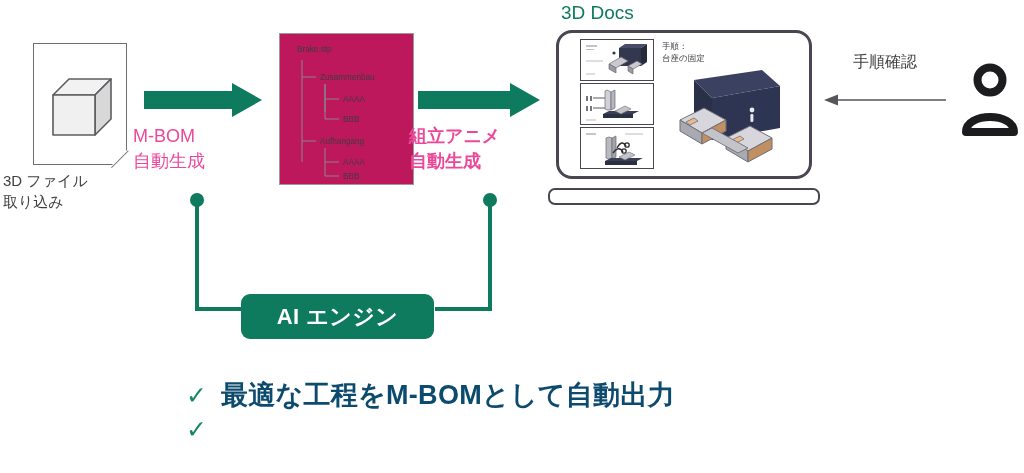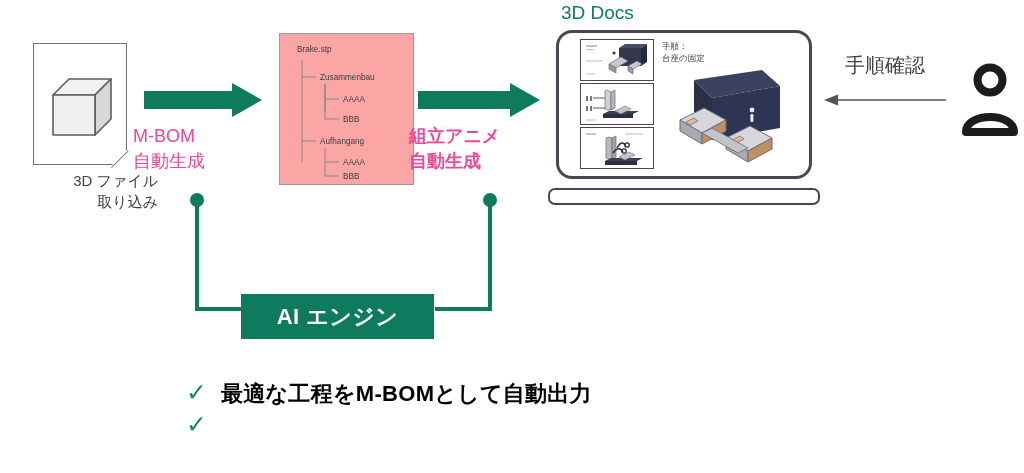--- a/index.html
+++ b/index.html
@@ -19,21 +19,21 @@
     background: #ffffff;
     overflow: hidden;
   }
   .abs { position: absolute; }
 
   
   .label-dark {
     color: #3f3f42;
     font-size: 15px;
     line-height: 21px;
-    text-align: right;
+    text-align: left;
     white-space: pre-line;
   }
   .label-green {
     color: #ec4899;
     font-size: 18px;
     line-height: 25px;
     text-align: left;
     white-space: pre-line;
   }
 
@@ -67,21 +67,21 @@
   #file-doc svg { position: absolute; left: 0; top: 0; }
 
   
   .arrow-green { display: block; }
 
   
   #bom-box {
     left: 279px; top: 33px;
     width: 135px; height: 152px;
     border: 1.2px solid #9a9a9e;
-    background: #fca5a5;
+    background: #be185d;
     box-sizing: border-box;
   }
   #bom-tree {
     position: absolute;
     left: 0; top: 0;
     width: 135px; height: 152px;
     font-family: "Liberation Sans", "DejaVu Sans", sans-serif;
   }
   #bom-tree text {
     font-size: 8.2px;
@@ -147,33 +147,33 @@
     position: absolute;
     left: 108px; top: 28px;
     width: 140px; height: 115px;
   }
 
   
   #feedback-label {
     left: 820px; top: 52px;
     width: 130px;
     color: #3f3f42;
-    font-size: 20px;
+    font-size: 16px;
     text-align: center;
   }
   #feedback-arrow { left: 824px; top: 92px; }
   #person-icon { left: 962px; top: 62px; }
 
   
   #connectors { left: 170px; top: 185px; }
   #ai-box {
     left: 241px; top: 294px;
     width: 193px; height: 45px;
     background: #0e7a5e;
-    border-radius: 0;
+    border-radius: 9px;
     display: flex;
     align-items: center;
     justify-content: center;
   }
   #ai-box span {
     color: #ffffff;
     font-size: 22px;
     font-weight: bold;
     letter-spacing: 0.5px;
   }
@@ -189,22 +189,22 @@
     gap: 14px;
     margin-bottom: 6px;
   }
   .check {
     color: #17875f;
     font-size: 25px;
     line-height: 1;
     flex: 0 0 auto;
   }
   .bullet-text {
-    color: #000000;
-    font-size: 22px;
+    color: #0c4a6e;
+    font-size: 27px;
     font-weight: bold;
     line-height: 1.15;
     letter-spacing: 0.3px;
   }
 </style>
 </head>
 <body>
 
 <div id="stage">
 

